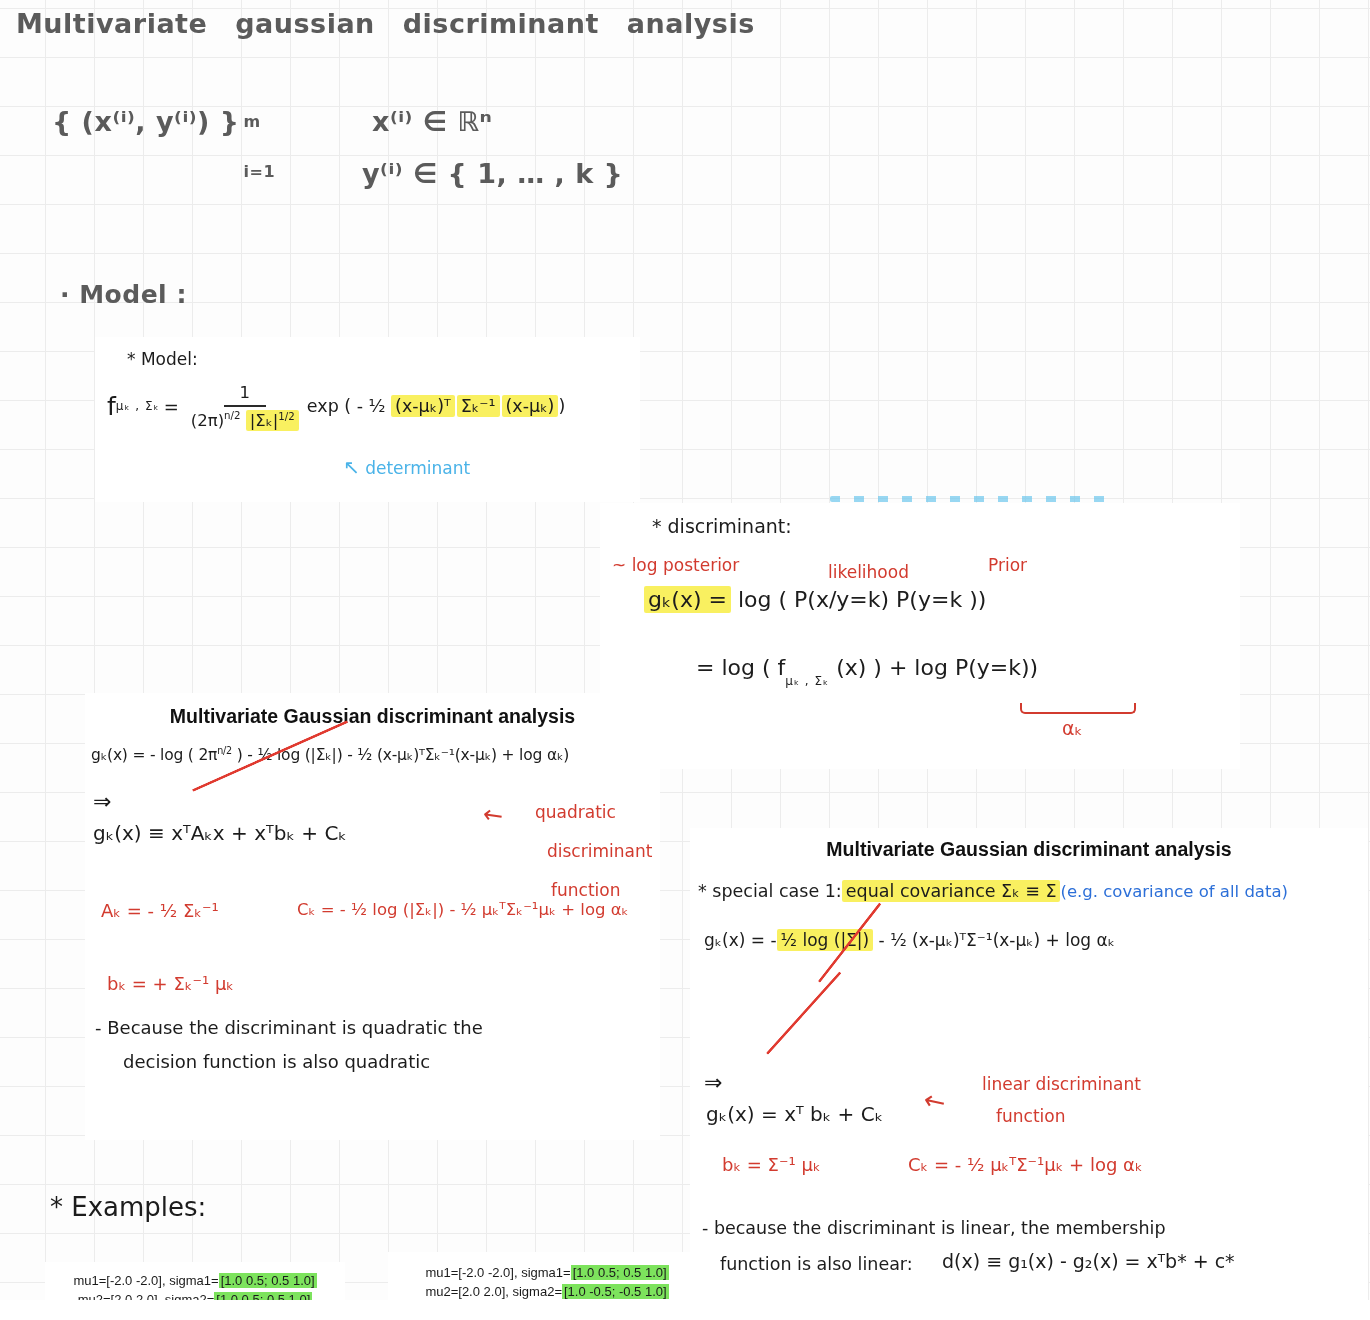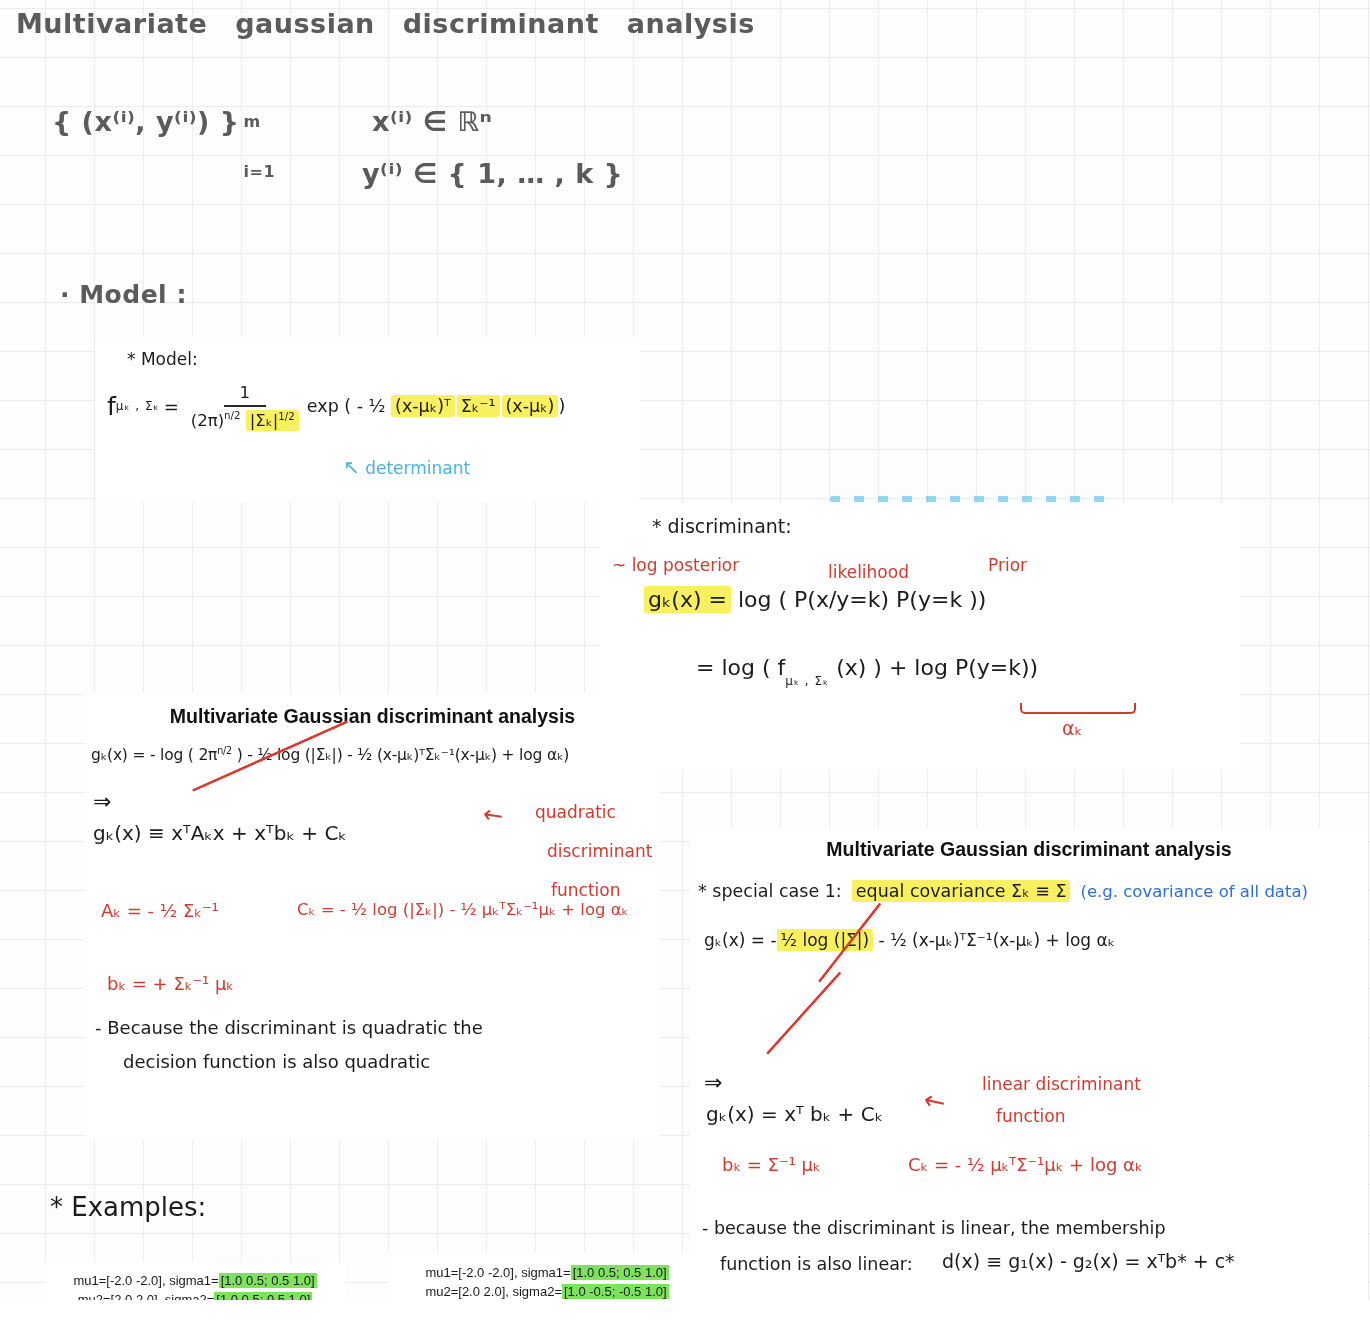--- a/index.html
+++ b/index.html
@@ -108,21 +108,21 @@
     </div>
     <div class="abs red" style="left:16px;top:207px;font-size:18px;">Aₖ = - ½ Σₖ⁻¹</div>
     <div class="abs red" style="left:212px;top:207px;font-size:16.5px;">Cₖ = - ½ log (|Σₖ|) - ½ μₖᵀΣₖ⁻¹μₖ + log αₖ</div>
     <div class="abs red" style="left:22px;top:280px;font-size:18px;">bₖ = + Σₖ⁻¹ μₖ</div>
     <div class="abs hw" style="left:10px;top:324px;font-size:18px;">- Because the discriminant is quadratic the</div>
     <div class="abs hw" style="left:38px;top:358px;font-size:18px;">decision function is also quadratic</div>
   </div>
 
   <div class="shot" style="left:690px;top:828px;width:678px;height:475px;">
     <div class="abs typed-title" style="left:0;top:10px;">Multivariate Gaussian discriminant analysis</div>
-    <div class="abs" style="left:8px;top:52px;font-size:17.5px;display:flex;align-items:center;gap:10px;">
+    <div class="abs" style="left:8px;top:52px;font-size:17.5px;display:flex;align-items:center;">
       <span class="hw">* special case 1:</span>
       <span class="hl-y hw">equal covariance  Σₖ ≡ Σ</span>
       <span class="blue" style="font-size:16.5px;">(e.g. covariance of all data)</span>
     </div>
     <div class="abs hw" style="left:14px;top:102px;font-size:17px;">
       <span>gₖ(x) = -</span><span class="hl-y">½ log (|Σ|)</span><span> - ½ (x-μₖ)ᵀΣ⁻¹(x-μₖ) + log αₖ</span>
     </div>
     <div class="strike" style="left:130px;top:152px;width:100px;transform:rotate(-52deg);"></div>
     <div class="strike" style="left:78px;top:224px;width:110px;transform:rotate(-48deg);"></div>
     <div class="abs hw" style="left:14px;top:242px;font-size:22px;">⇒</div>

